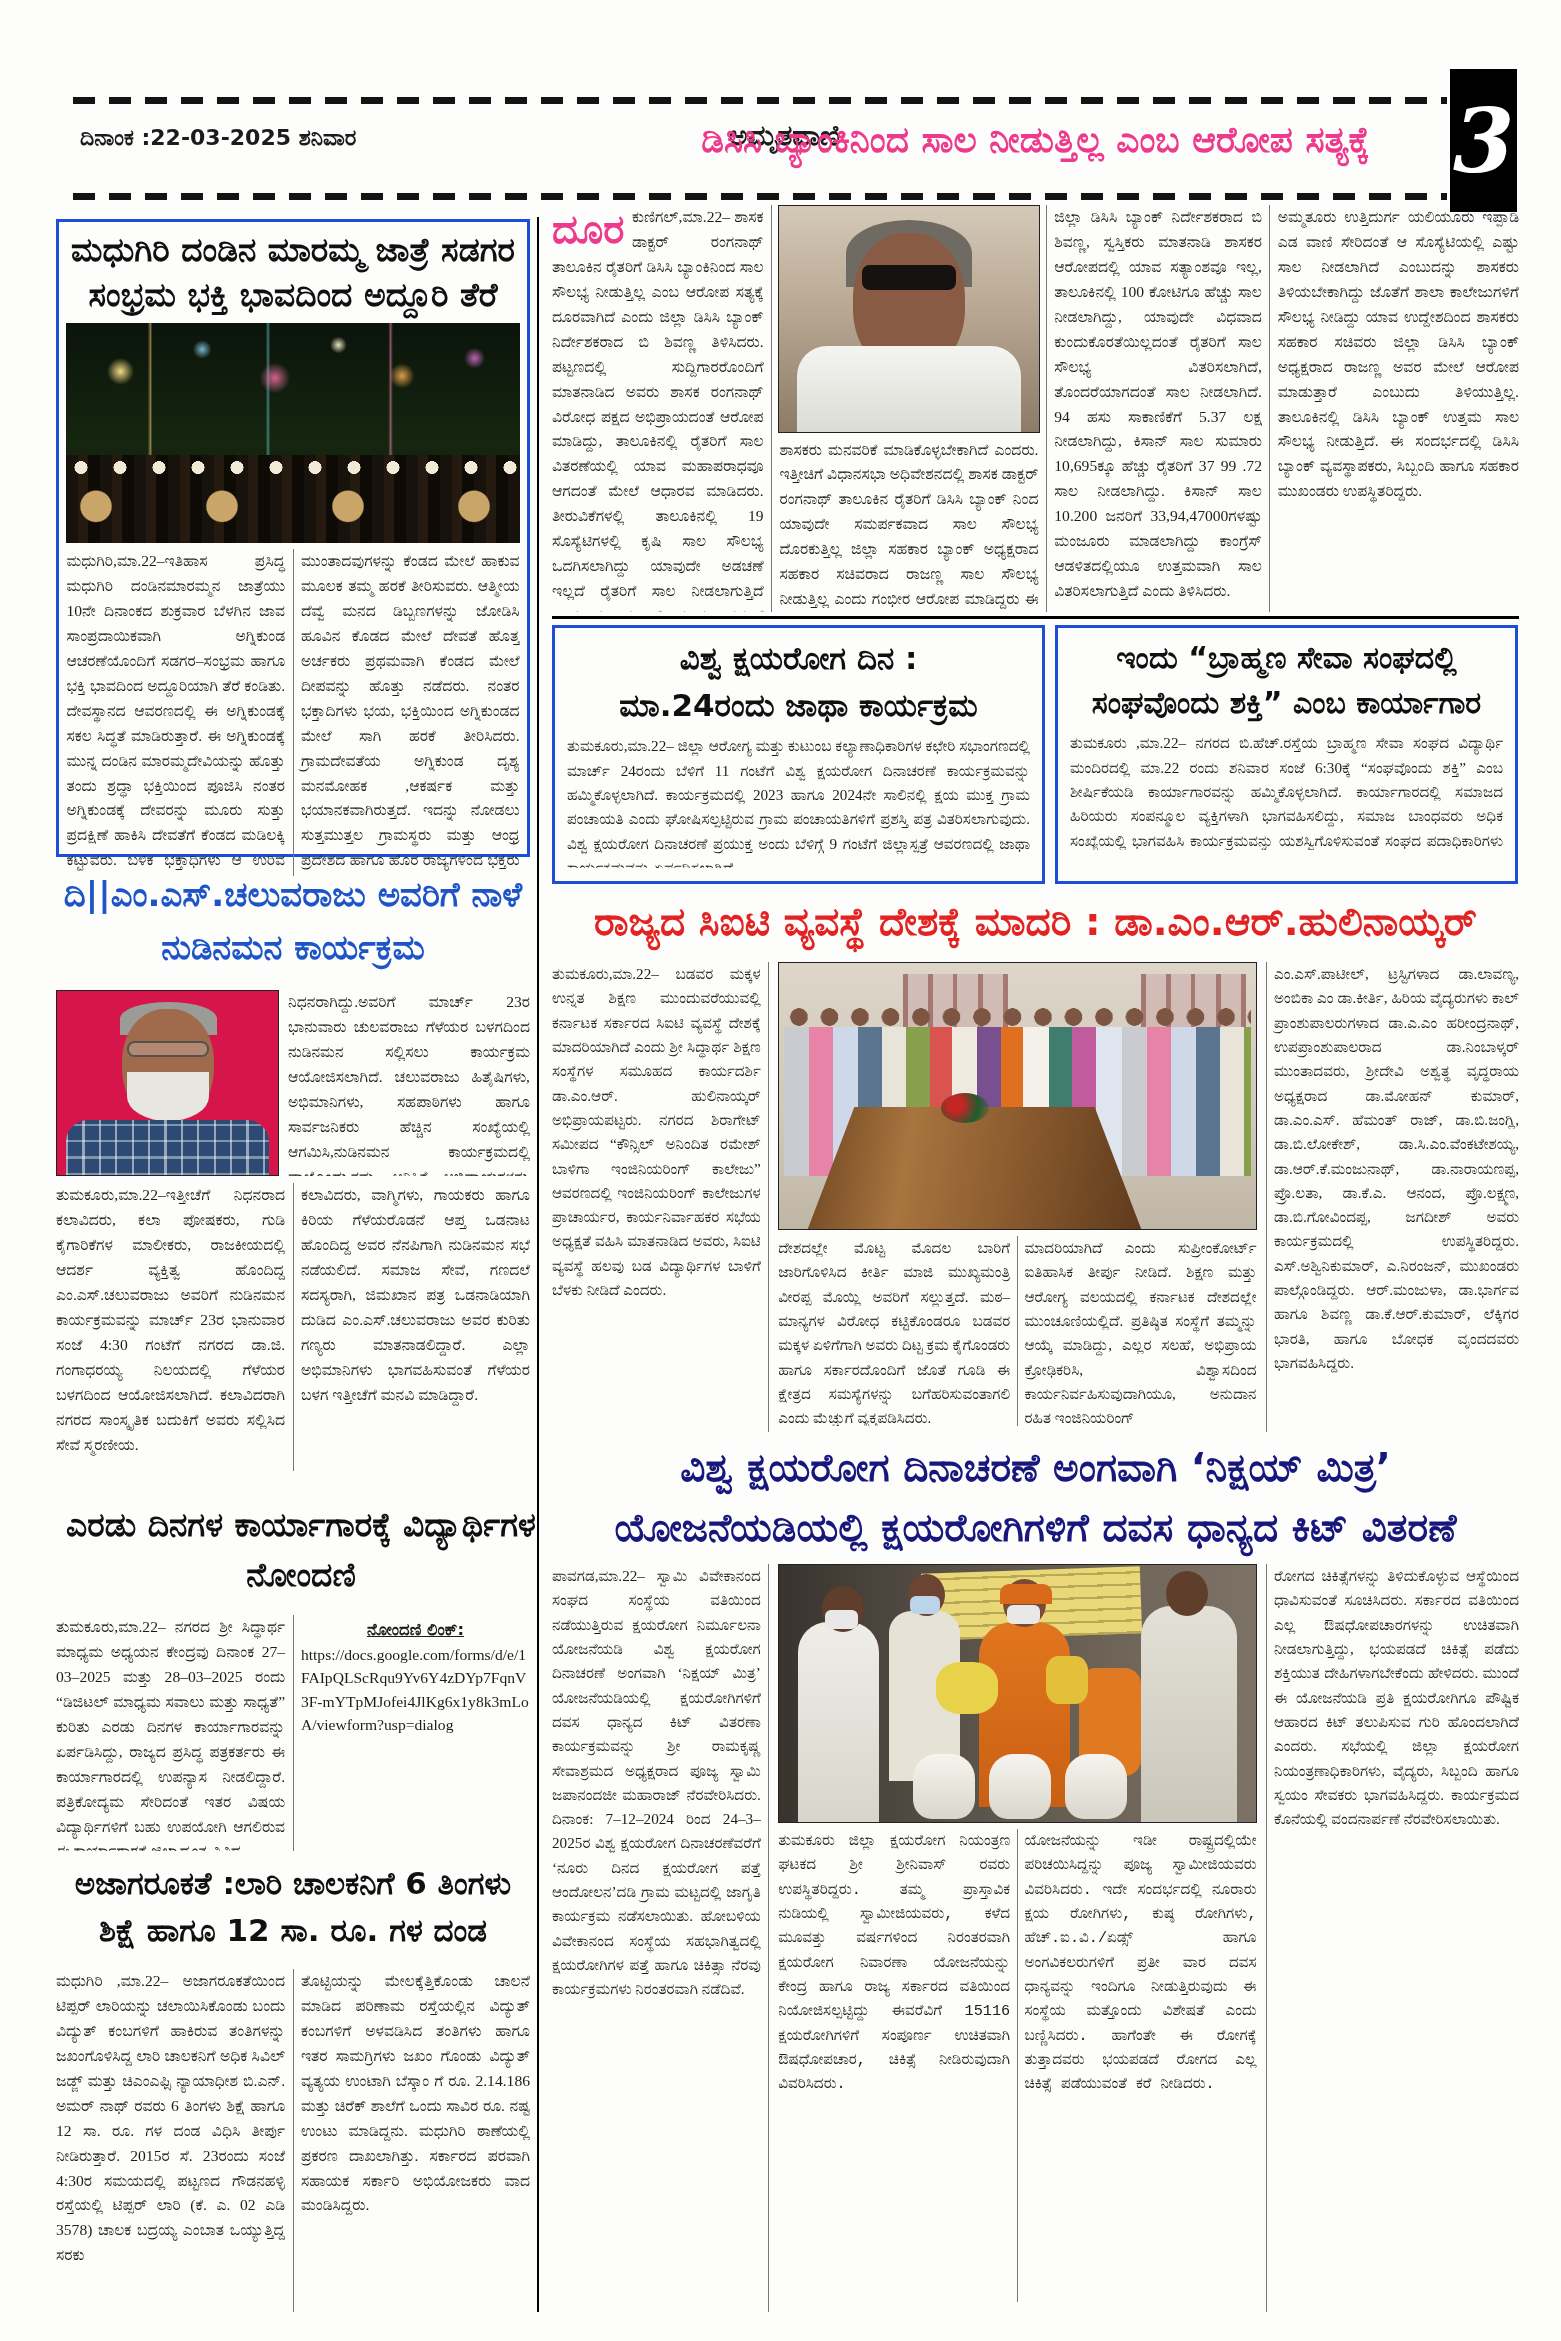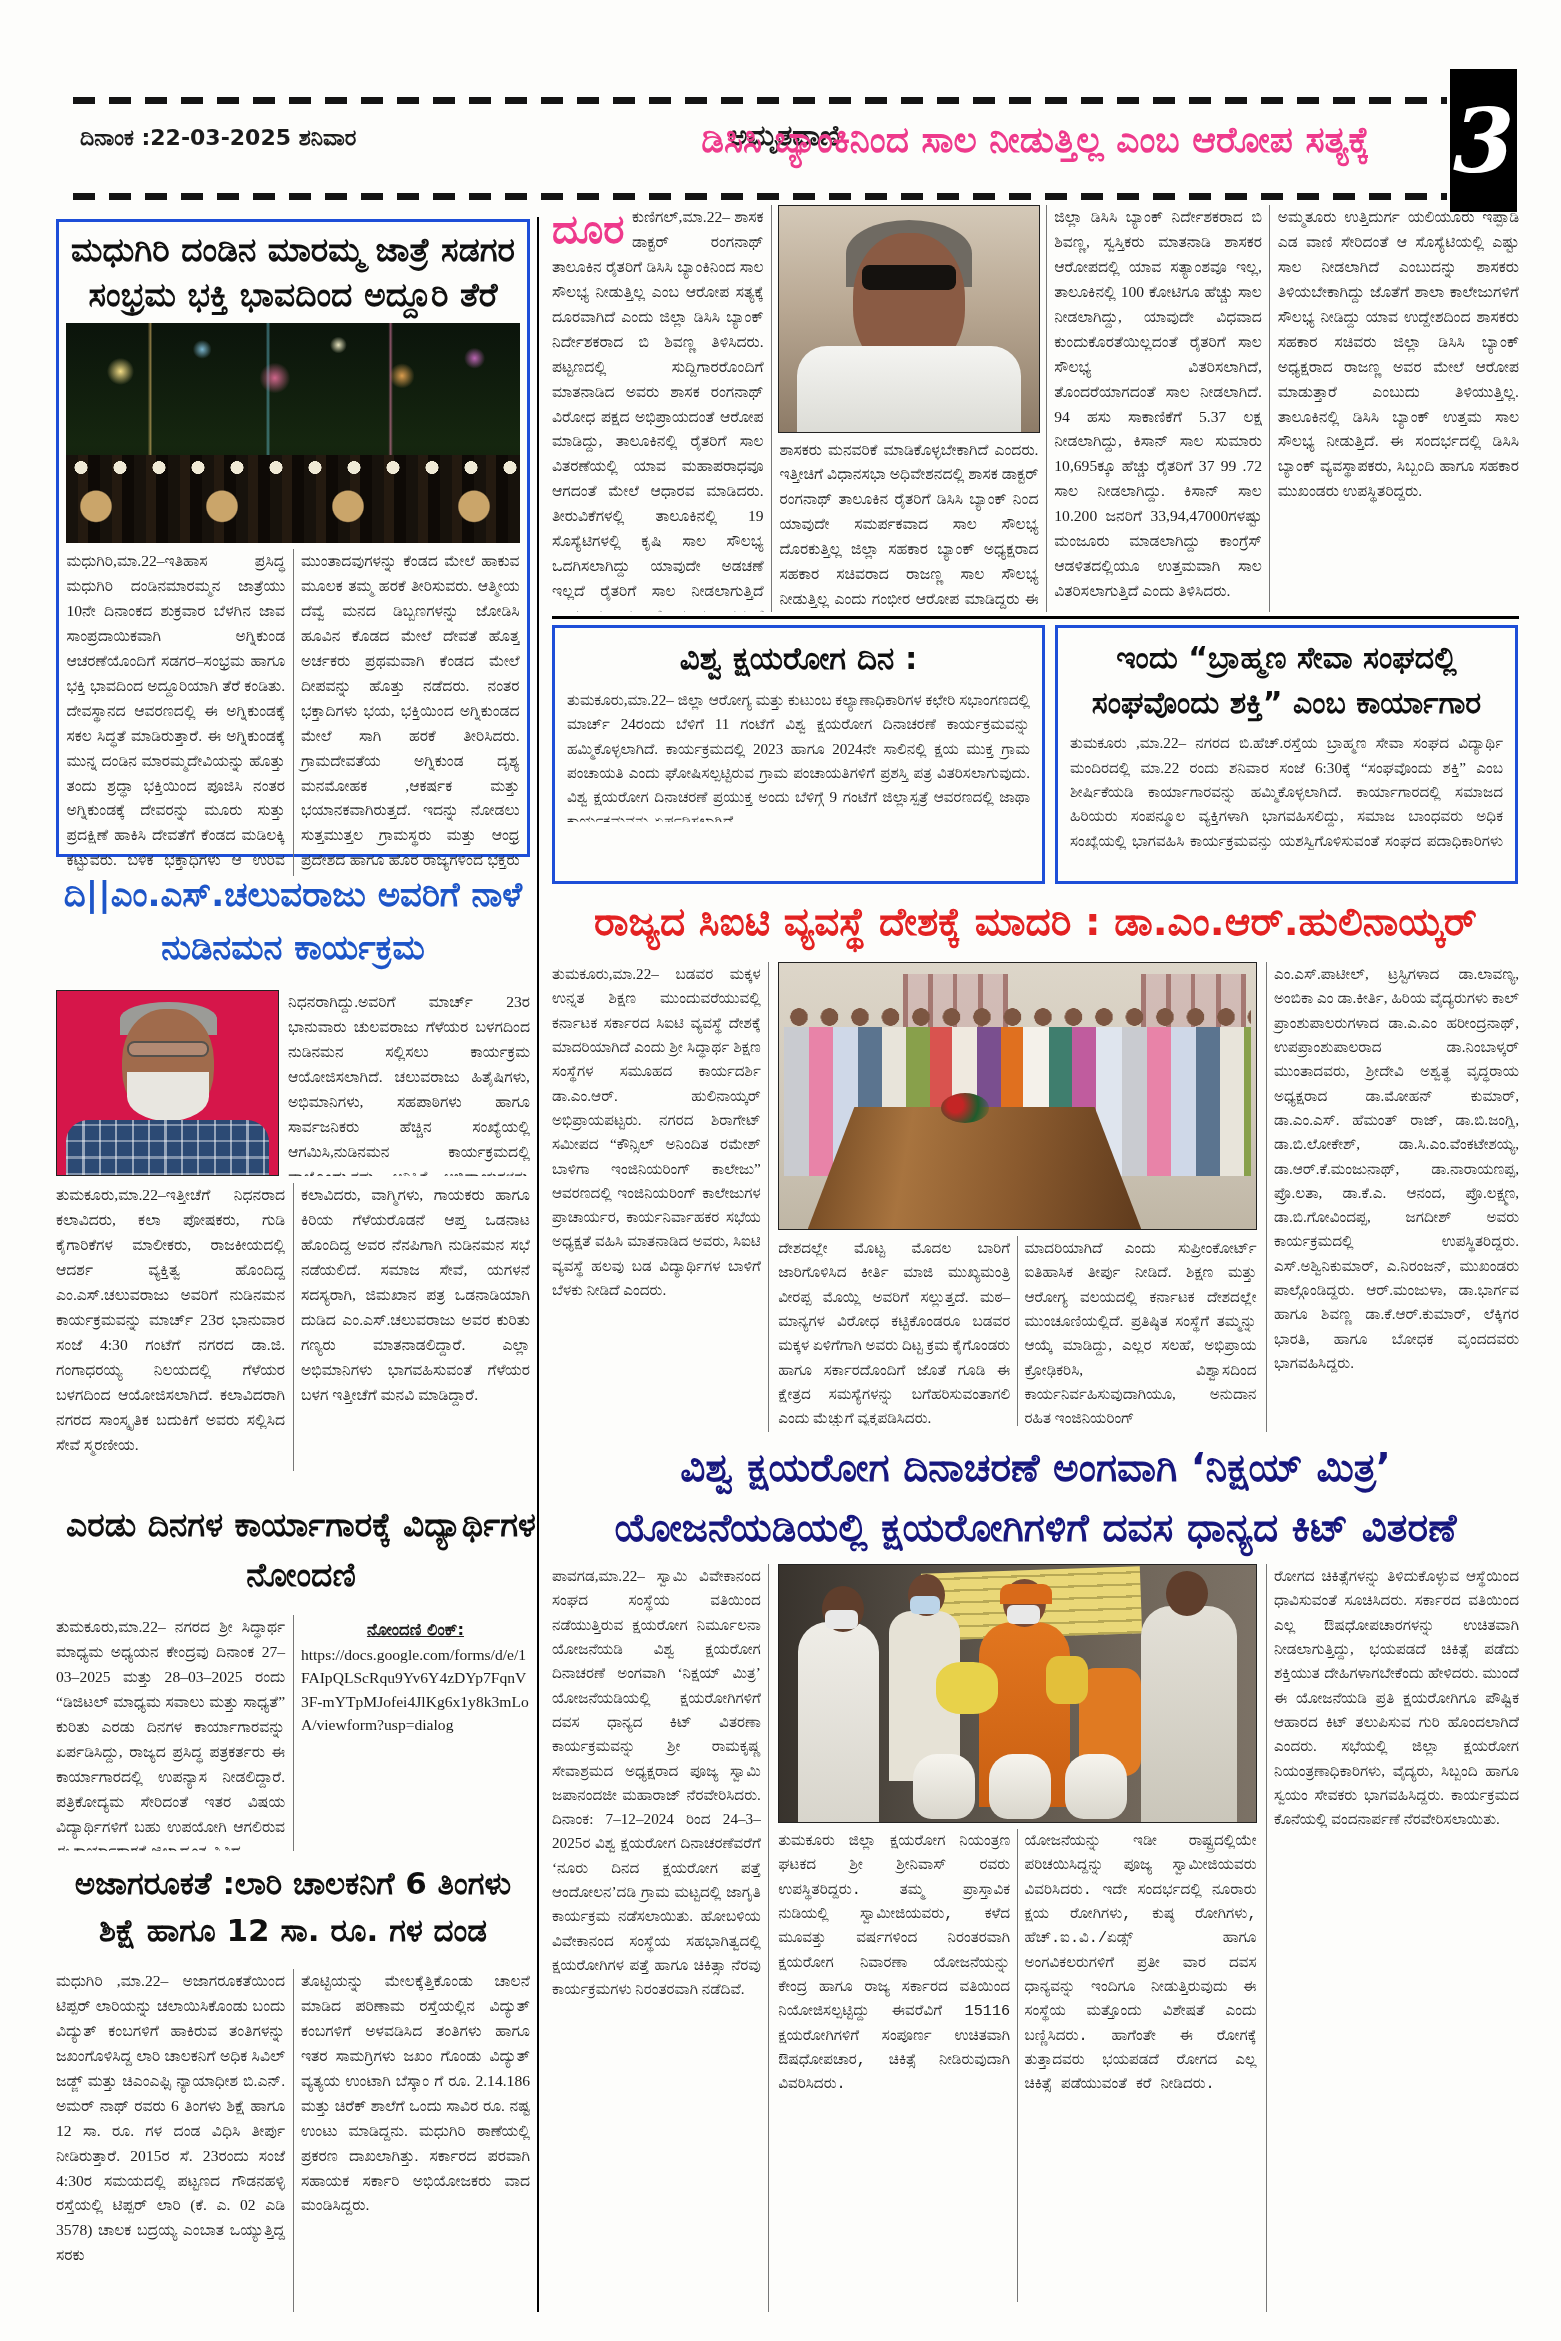--- a/index.html
+++ b/index.html
@@ -138,21 +138,21 @@
           <div class="cp-hair"></div>
           <div class="cp-face"></div>
           <div class="cp-glasses"></div>
           <div class="cp-beard"></div>
           <div class="cp-shirt"></div>
       </div>
       <div class="bodytxt" style="flex:1;padding-left:9px;height:186px;">ನಿಧನರಾಗಿದ್ದು.ಅವರಿಗೆ ಮಾರ್ಚ್ 23ರ ಭಾನುವಾರು ಚುಲವರಾಜು ಗೆಳೆಯರ ಬಳಗದಿಂದ ನುಡಿನಮನ ಸಲ್ಲಿಸಲು ಕಾರ್ಯಕ್ರಮ ಆಯೋಜಿಸಲಾಗಿದೆ. ಚಲುವರಾಜು ಹಿತೈಷಿಗಳು, ಅಭಿಮಾನಿಗಳು, ಸಹಪಾಠಿಗಳು ಹಾಗೂ ಸಾರ್ವಜನಿಕರು ಹೆಚ್ಚಿನ ಸಂಖ್ಯೆಯಲ್ಲಿ ಆಗಮಿಸಿ,ನುಡಿನಮನ ಕಾರ್ಯಕ್ರಮದಲ್ಲಿ ಪಾಲ್ಗೊಂಡು,ತಮ್ಮ ಅನಿಸಿಕೆ ಅಭಿಪ್ರಾಯಗಳನ್ನು ಹಂಚಿಕೊಳ್ಳುವಂತೆ ಕೋರಿದ್ದಾರೆ.</div>
     </div>
     <div class="cols" style="height:288px;margin-top:7.4px;">
       <div class="c bodytxt" style="width:50%;padding-right:7.4px;">ತುಮಕೂರು,ಮಾ.22–ಇತ್ತೀಚೆಗೆ ನಿಧನರಾದ ಕಲಾವಿದರು, ಕಲಾ ಪೋಷಕರು, ಗುಡಿ ಕೈಗಾರಿಕೆಗಳ ಮಾಲೀಕರು, ರಾಜಕೀಯದಲ್ಲಿ ಆದರ್ಶ ವ್ಯಕ್ತಿತ್ವ ಹೊಂದಿದ್ದ ಎಂ.ಎಸ್.ಚಲುವರಾಜು ಅವರಿಗೆ ನುಡಿನಮನ ಕಾರ್ಯಕ್ರಮವನ್ನು ಮಾರ್ಚ್ 23ರ ಭಾನುವಾರ ಸಂಜೆ 4:30 ಗಂಟೆಗೆ ನಗರದ ಡಾ.ಜಿ. ಗಂಗಾಧರಯ್ಯ ನಿಲಯದಲ್ಲಿ ಗೆಳೆಯರ ಬಳಗದಿಂದ ಆಯೋಜಿಸಲಾಗಿದೆ. ಕಲಾವಿದರಾಗಿ ನಗರದ ಸಾಂಸ್ಕೃತಿಕ ಬದುಕಿಗೆ ಅವರು ಸಲ್ಲಿಸಿದ ಸೇವೆ ಸ್ಮರಣೀಯ.</div>
-      <div class="c bodytxt" style="width:50%;padding-left:7.4px;">ಕಲಾವಿದರು, ವಾಗ್ಮಿಗಳು, ಗಾಯಕರು ಹಾಗೂ ಕಿರಿಯ ಗೆಳೆಯರೊಡನೆ ಆಪ್ತ ಒಡನಾಟ ಹೊಂದಿದ್ದ ಅವರ ನೆನಪಿಗಾಗಿ ನುಡಿನಮನ ಸಭೆ ನಡೆಯಲಿದೆ. ಸಮಾಜ ಸೇವೆ, ಯಗಳನೆ ಸದಸ್ಯರಾಗಿ, ಜಿಮಖಾನ ಪತ್ರ ಒಡನಾಡಿಯಾಗಿ ದುಡಿದ ಎಂ.ಎಸ್.ಚಲುವರಾಜು ಅವರ ಕುರಿತು ಗಣ್ಯರು ಮಾತನಾಡಲಿದ್ದಾರೆ. ಎಲ್ಲಾ ಅಭಿಮಾನಿಗಳು ಭಾಗವಹಿಸುವಂತೆ ಗೆಳೆಯರ ಬಳಗ ಇತ್ತೀಚೆಗೆ ಮನವಿ ಮಾಡಿದ್ದಾರೆ.</div>
+      <div class="c bodytxt" style="width:50%;padding-left:7.4px;">ಕಲಾವಿದರು, ವಾಗ್ಮಿಗಳು, ಗಾಯಕರು ಹಾಗೂ ಕಿರಿಯ ಗೆಳೆಯರೊಡನೆ ಆಪ್ತ ಒಡನಾಟ ಹೊಂದಿದ್ದ ಅವರ ನೆನಪಿಗಾಗಿ ನುಡಿನಮನ ಸಭೆ ನಡೆಯಲಿದೆ. ಸಮಾಜ ಸೇವೆ, ಗಣದಲೆ ಸದಸ್ಯರಾಗಿ, ಜಿಮಖಾನ ಪತ್ರ ಒಡನಾಡಿಯಾಗಿ ದುಡಿದ ಎಂ.ಎಸ್.ಚಲುವರಾಜು ಅವರ ಕುರಿತು ಗಣ್ಯರು ಮಾತನಾಡಲಿದ್ದಾರೆ. ಎಲ್ಲಾ ಅಭಿಮಾನಿಗಳು ಭಾಗವಹಿಸುವಂತೆ ಗೆಳೆಯರ ಬಳಗ ಇತ್ತೀಚೆಗೆ ಮನವಿ ಮಾಡಿದ್ದಾರೆ.</div>
     </div>
   </div>
 
   <div class="abs hl hl-black" style="left:64px;top:1500px;width:474px;font-size:33px;line-height:1.5;">ಎರಡು ದಿನಗಳ ಕಾರ್ಯಾಗಾರಕ್ಕೆ ವಿದ್ಯಾರ್ಥಿಗಳ ನೋಂದಣಿ</div>
   <div class="abs cols" style="left:56px;top:1615px;width:474px;height:236px;">
     <div class="c bodytxt" style="width:50%;padding-right:7.4px;">ತುಮಕೂರು,ಮಾ.22– ನಗರದ ಶ್ರೀ ಸಿದ್ಧಾರ್ಥ ಮಾಧ್ಯಮ ಅಧ್ಯಯನ ಕೇಂದ್ರವು ದಿನಾಂಕ 27–03–2025 ಮತ್ತು 28–03–2025 ರಂದು “ಡಿಜಿಟಲ್ ಮಾಧ್ಯಮ ಸವಾಲು ಮತ್ತು ಸಾಧ್ಯತೆ” ಕುರಿತು ಎರಡು ದಿನಗಳ ಕಾರ್ಯಾಗಾರವನ್ನು ಏರ್ಪಡಿಸಿದ್ದು, ರಾಜ್ಯದ ಪ್ರಸಿದ್ಧ ಪತ್ರಕರ್ತರು ಈ ಕಾರ್ಯಾಗಾರದಲ್ಲಿ ಉಪನ್ಯಾಸ ನೀಡಲಿದ್ದಾರೆ. ಪತ್ರಿಕೋದ್ಯಮ ಸೇರಿದಂತೆ ಇತರ ವಿಷಯ ವಿದ್ಯಾರ್ಥಿಗಳಿಗೆ ಬಹು ಉಪಯೋಗಿ ಆಗಲಿರುವ ಈ ಕಾರ್ಯಾಗಾರಕ್ಕೆ ಜಿಲ್ಲಾದ್ಯಂತ ವಿವಿಧ</div>
     <div class="c" style="width:50%;padding-left:7.4px;">
       <div class="linklabel">ನೋಂದಣಿ ಲಿಂಕ್:</div>
       <div class="url">https://docs.google.com/forms/d/e/1FAIpQLScRqu9Yv6Y4zDYp7FqnV3F-mYTpMJofei4JlKg6x1y8k3mLoA/viewform?usp=dialog</div>
     </div>
@@ -182,20 +182,21 @@
       </div>
       <div class="bodytxt pad" style="height:172px;margin-top:4.5px;">ಶಾಸಕರು ಮನವರಿಕೆ ಮಾಡಿಕೊಳ್ಳಬೇಕಾಗಿದೆ ಎಂದರು. ಇತ್ತೀಚಿಗೆ ವಿಧಾನಸಭಾ ಅಧಿವೇಶನದಲ್ಲಿ ಶಾಸಕ ಡಾಕ್ಟರ್ ರಂಗನಾಥ್ ತಾಲೂಕಿನ ರೈತರಿಗೆ ಡಿಸಿಸಿ ಬ್ಯಾಂಕ್ ನಿಂದ ಯಾವುದೇ ಸಮರ್ಪಕವಾದ ಸಾಲ ಸೌಲಭ್ಯ ದೊರಕುತ್ತಿಲ್ಲ ಜಿಲ್ಲಾ ಸಹಕಾರ ಬ್ಯಾಂಕ್ ಅಧ್ಯಕ್ಷರಾದ ಸಹಕಾರ ಸಚಿವರಾದ ರಾಜಣ್ಣ ಸಾಲ ಸೌಲಭ್ಯ ನೀಡುತ್ತಿಲ್ಲ ಎಂದು ಗಂಭೀರ ಆರೋಪ ಮಾಡಿದ್ದರು ಈ ಬಗ್ಗೆ</div>
     </div>
     <div class="c bodytxt pad" style="width:210px;">ಜಿಲ್ಲಾ ಡಿಸಿಸಿ ಬ್ಯಾಂಕ್ ನಿರ್ದೇಶಕರಾದ ಬಿ ಶಿವಣ್ಣ, ಸ್ವಸ್ತಿಕರು ಮಾತನಾಡಿ ಶಾಸಕರ ಆರೋಪದಲ್ಲಿ ಯಾವ ಸತ್ಯಾಂಶವೂ ಇಲ್ಲ, ತಾಲೂಕಿನಲ್ಲಿ 100 ಕೋಟಿಗೂ ಹೆಚ್ಚು ಸಾಲ ನೀಡಲಾಗಿದ್ದು, ಯಾವುದೇ ವಿಧವಾದ ಕುಂದುಕೊರತೆಯಿಲ್ಲದಂತೆ ರೈತರಿಗೆ ಸಾಲ ಸೌಲಭ್ಯ ವಿತರಿಸಲಾಗಿದೆ, ತೊಂದರೆಯಾಗದಂತೆ ಸಾಲ ನೀಡಲಾಗಿದೆ. 94 ಹಸು ಸಾಕಾಣಿಕೆಗೆ 5.37 ಲಕ್ಷ ನೀಡಲಾಗಿದ್ದು, ಕಿಸಾನ್ ಸಾಲ ಸುಮಾರು 10,695ಕ್ಕೂ ಹೆಚ್ಚು ರೈತರಿಗೆ 37 99 .72 ಸಾಲ ನೀಡಲಾಗಿದ್ದು. ಕಿಸಾನ್ ಸಾಲ 10.200 ಜನರಿಗೆ 33,94,47000ಗಳಷ್ಟು ಮಂಜೂರು ಮಾಡಲಾಗಿದ್ದು ಕಾಂಗ್ರೆಸ್ ಆಡಳಿತದಲ್ಲಿಯೂ ಉತ್ತಮವಾಗಿ ಸಾಲ ವಿತರಿಸಲಾಗುತ್ತಿದೆ ಎಂದು ತಿಳಿಸಿದರು.</div>
     <div class="c bodytxt" style="width:244px;padding-left:7.4px;">ಅಮ್ಮತೂರು ಉತ್ತಿದುರ್ಗ ಯಲಿಯೂರು ಇಪ್ಪಾಡಿ ಎಡ ವಾಣಿ ಸೇರಿದಂತೆ ಆ ಸೊಸ್ಯೆಟಿಯಲ್ಲಿ ಎಷ್ಟು ಸಾಲ ನೀಡಲಾಗಿದೆ ಎಂಬುದನ್ನು ಶಾಸಕರು ತಿಳಿಯಬೇಕಾಗಿದ್ದು ಜೊತೆಗೆ ಶಾಲಾ ಕಾಲೇಜುಗಳಿಗೆ ಸೌಲಭ್ಯ ನೀಡಿದ್ದು ಯಾವ ಉದ್ದೇಶದಿಂದ ಶಾಸಕರು ಸಹಕಾರ ಸಚಿವರು ಜಿಲ್ಲಾ ಡಿಸಿಸಿ ಬ್ಯಾಂಕ್ ಅಧ್ಯಕ್ಷರಾದ ರಾಜಣ್ಣ ಅವರ ಮೇಲೆ ಆರೋಪ ಮಾಡುತ್ತಾರೆ ಎಂಬುದು ತಿಳಿಯುತ್ತಿಲ್ಲ. ತಾಲೂಕಿನಲ್ಲಿ ಡಿಸಿಸಿ ಬ್ಯಾಂಕ್ ಉತ್ತಮ ಸಾಲ ಸೌಲಭ್ಯ ನೀಡುತ್ತಿದೆ. ಈ ಸಂದರ್ಭದಲ್ಲಿ ಡಿಸಿಸಿ ಬ್ಯಾಂಕ್ ವ್ಯವಸ್ಥಾಪಕರು, ಸಿಬ್ಬಂದಿ ಹಾಗೂ ಸಹಕಾರ ಮುಖಂಡರು ಉಪಸ್ಥಿತರಿದ್ದರು.</div>
   </div>
   <div class="abs rule-h" style="left:552px;top:616px;width:967px;height:3px;"></div>
 
   <div class="abs boxed" style="left:552px;top:625px;width:493px;height:259px;padding:7.4px 12px;">
     <div class="hl hl-black" style="font-size:31px;line-height:1.5;">ವಿಶ್ವ ಕ್ಷಯರೋಗ ದಿನ :</div>
+    <div class="hl hl-black" style="font-size:31px;line-height:1.5;">ಮಾ.24ರಂದು ಜಾಥಾ ಕಾರ್ಯಕ್ರಮ</div>
     <div class="bodytxt" style="margin-top:6px;height:134px;font-size:15.2px;">ತುಮಕೂರು,ಮಾ.22– ಜಿಲ್ಲಾ ಆರೋಗ್ಯ ಮತ್ತು ಕುಟುಂಬ ಕಲ್ಯಾಣಾಧಿಕಾರಿಗಳ ಕಛೇರಿ ಸಭಾಂಗಣದಲ್ಲಿ ಮಾರ್ಚ್ 24ರಂದು ಬೆಳಿಗೆ 11 ಗಂಟೆಗೆ ವಿಶ್ವ ಕ್ಷಯರೋಗ ದಿನಾಚರಣೆ ಕಾರ್ಯಕ್ರಮವನ್ನು ಹಮ್ಮಿಕೊಳ್ಳಲಾಗಿದೆ. ಕಾರ್ಯಕ್ರಮದಲ್ಲಿ 2023 ಹಾಗೂ 2024ನೇ ಸಾಲಿನಲ್ಲಿ ಕ್ಷಯ ಮುಕ್ತ ಗ್ರಾಮ ಪಂಚಾಯತಿ ಎಂದು ಘೋಷಿಸಲ್ಪಟ್ಟಿರುವ ಗ್ರಾಮ ಪಂಚಾಯತಿಗಳಿಗೆ ಪ್ರಶಸ್ತಿ ಪತ್ರ ವಿತರಿಸಲಾಗುವುದು. ವಿಶ್ವ ಕ್ಷಯರೋಗ ದಿನಾಚರಣೆ ಪ್ರಯುಕ್ತ ಅಂದು ಬೆಳಿಗ್ಗೆ 9 ಗಂಟೆಗೆ ಜಿಲ್ಲಾಸ್ಪತ್ರೆ ಆವರಣದಲ್ಲಿ ಜಾಥಾ ಕಾರ್ಯಕ್ರಮವನ್ನು ಏರ್ಪಡಿಸಲಾಗಿದೆ.</div>
   </div>
 
   <div class="abs boxed" style="left:1055px;top:625px;width:463px;height:259px;padding:7.4px 12px;">
     <div class="hl hl-black" style="font-size:30px;line-height:1.5;">ಇಂದು “ಬ್ರಾಹ್ಮಣ ಸೇವಾ ಸಂಘದಲ್ಲಿ ಸಂಘವೊಂದು ಶಕ್ತಿ” ಎಂಬ ಕಾರ್ಯಾಗಾರ</div>
     <div class="bodytxt" style="margin-top:6px;height:119px;font-size:15.2px;">ತುಮಕೂರು ,ಮಾ.22– ನಗರದ ಬಿ.ಹೆಚ್.ರಸ್ತೆಯ ಬ್ರಾಹ್ಮಣ ಸೇವಾ ಸಂಘದ ವಿದ್ಯಾರ್ಥಿ ಮಂದಿರದಲ್ಲಿ ಮಾ.22 ರಂದು ಶನಿವಾರ ಸಂಜೆ 6:30ಕ್ಕೆ “ಸಂಘವೊಂದು ಶಕ್ತಿ” ಎಂಬ ಶೀರ್ಷಿಕೆಯಡಿ ಕಾರ್ಯಾಗಾರವನ್ನು ಹಮ್ಮಿಕೊಳ್ಳಲಾಗಿದೆ. ಕಾರ್ಯಾಗಾರದಲ್ಲಿ ಸಮಾಜದ ಹಿರಿಯರು ಸಂಪನ್ಮೂಲ ವ್ಯಕ್ತಿಗಳಾಗಿ ಭಾಗವಹಿಸಲಿದ್ದು, ಸಮಾಜ ಬಾಂಧವರು ಅಧಿಕ ಸಂಖ್ಯೆಯಲ್ಲಿ ಭಾಗವಹಿಸಿ ಕಾರ್ಯಕ್ರಮವನ್ನು ಯಶಸ್ವಿಗೊಳಿಸುವಂತೆ ಸಂಘದ ಪದಾಧಿಕಾರಿಗಳು ಪ್ರಕಟಣೆಯಲ್ಲಿ ತಿಳಿಸಿದ್ದಾರೆ.</div>
   </div>
 
   <div class="abs hl hl-red" style="left:552px;top:891px;width:967px;font-size:39px;line-height:1.6;">ರಾಜ್ಯದ ಸಿಐಟಿ ವ್ಯವಸ್ಥೆ ದೇಶಕ್ಕೆ ಮಾದರಿ : ಡಾ.ಎಂ.ಆರ್.ಹುಲಿನಾಯ್ಕರ್</div>
   <div class="abs cols" style="left:552px;top:962px;width:967px;height:470px;">

